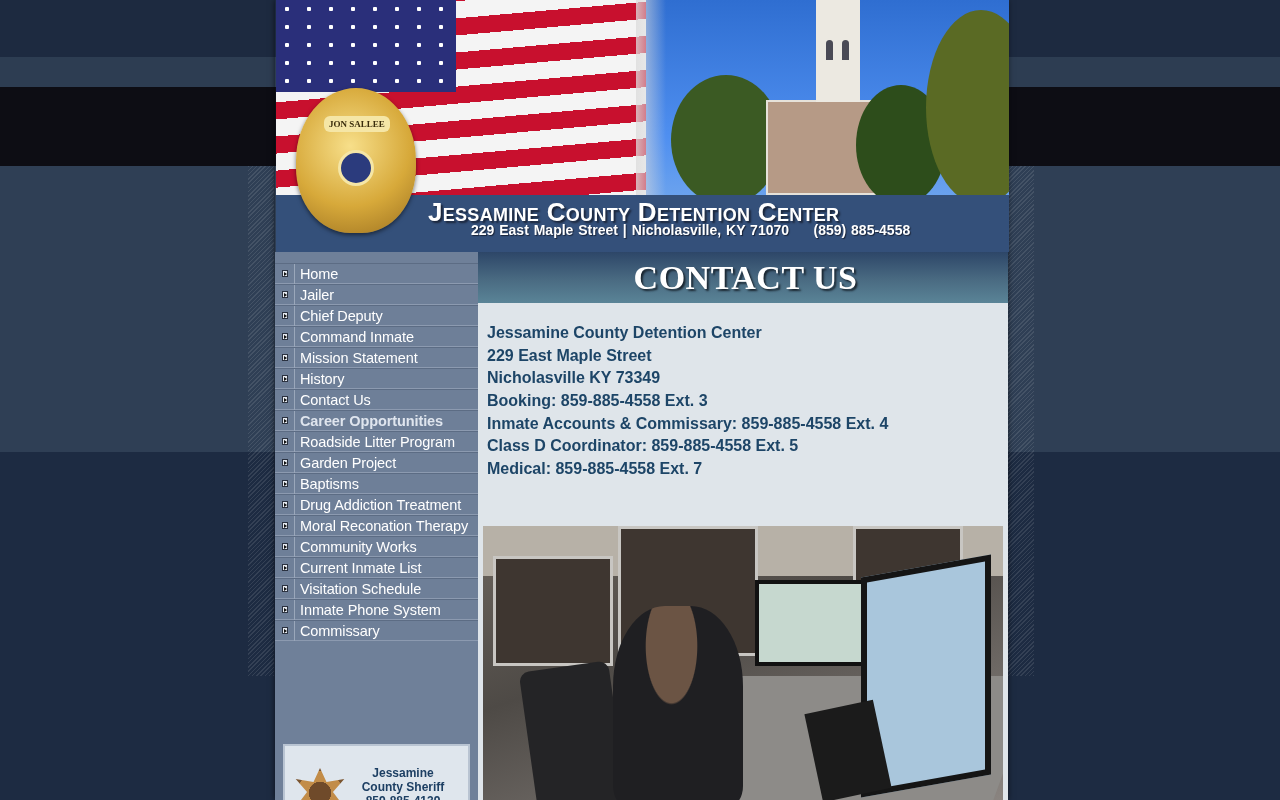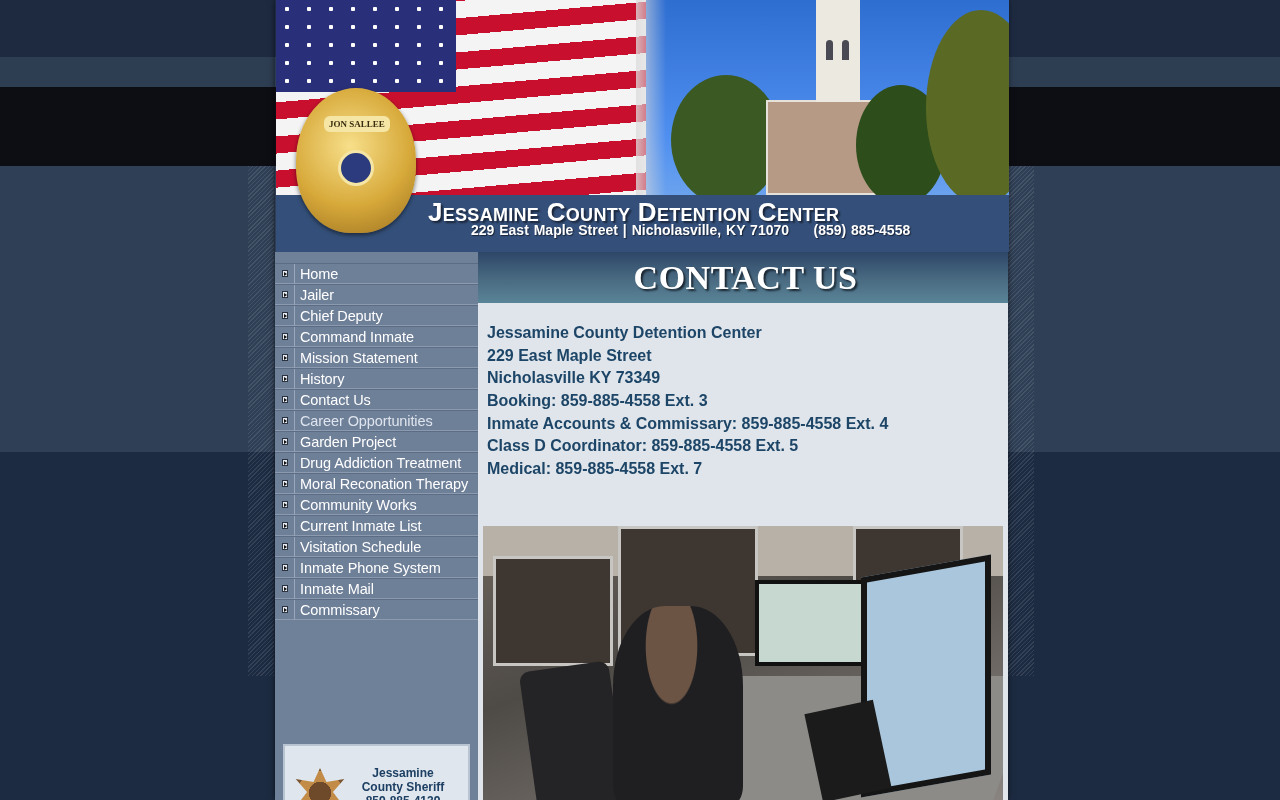--- a/index.html
+++ b/index.html
@@ -101,21 +101,21 @@
   }
   .nav-bullet span {
     display: block; width: 6px; height: 7px; background: #e8ecf2; border: 1px solid #2b3240;
     position: relative;
   }
   .nav-bullet span::after {
     content: ""; position: absolute; left: 1px; top: 1px; width: 0; height: 0;
     border-left: 3px solid #111; border-top: 2px solid transparent; border-bottom: 2px solid transparent;
   }
   .nav-label { color: #ffffff; font-size: 14.5px; padding-left: 5px; white-space: nowrap; letter-spacing: -0.1px; }
-  .nav-item.soft .nav-label { color: #dfe5ee; }
+  .nav-item.soft .nav-label { color: #dfe5ee; font-weight: bold; }
   .sheriff-box {
     position: absolute; left: 8px; top: 492px; width: 187px; height: 70px;
     background: #dfe6ed; border: 2px solid #b9c4d2;
   }
   .sheriff-star {
     position: absolute; left: 8px; top: 22px; width: 54px; height: 50px;
     background: radial-gradient(circle, #6f4a2a 0 30%, #c28c48 31% 60%, #7b5530 61%);
     clip-path: polygon(50% 0%, 62% 28%, 95% 22%, 74% 48%, 95% 78%, 62% 70%, 50% 100%, 38% 70%, 5% 78%, 26% 48%, 5% 22%, 38% 28%);
   }
   .sheriff-text {
@@ -238,26 +238,38 @@
       <div class="nav-item soft">
           <div class="nav-bullet">
             <span></span>
           </div>
           <span class="nav-label">Career Opportunities</span>
         </div>
       <div class="nav-item">
           <div class="nav-bullet">
             <span></span>
           </div>
+          <span class="nav-label">Roadside Litter Program</span>
+        </div>
+      <div class="nav-item">
+          <div class="nav-bullet">
+            <span></span>
+          </div>
           <span class="nav-label">Garden Project</span>
         </div>
       <div class="nav-item">
           <div class="nav-bullet">
             <span></span>
           </div>
+          <span class="nav-label">Baptisms</span>
+        </div>
+      <div class="nav-item">
+          <div class="nav-bullet">
+            <span></span>
+          </div>
           <span class="nav-label">Drug Addiction Treatment</span>
         </div>
       <div class="nav-item">
           <div class="nav-bullet">
             <span></span>
           </div>
           <span class="nav-label">Moral Reconation Therapy</span>
         </div>
       <div class="nav-item">
           <div class="nav-bullet">
@@ -275,26 +287,20 @@
           <div class="nav-bullet">
             <span></span>
           </div>
           <span class="nav-label">Visitation Schedule</span>
         </div>
       <div class="nav-item">
           <div class="nav-bullet">
             <span></span>
           </div>
           <span class="nav-label">Inmate Phone System</span>
-        </div>
-      <div class="nav-item">
-          <div class="nav-bullet">
-            <span></span>
-          </div>
-          <span class="nav-label">Inmate Mail</span>
         </div>
       <div class="nav-item">
           <div class="nav-bullet">
             <span></span>
           </div>
           <span class="nav-label">Commissary</span>
         </div>
     </nav>
 
     <div class="sheriff-box">

